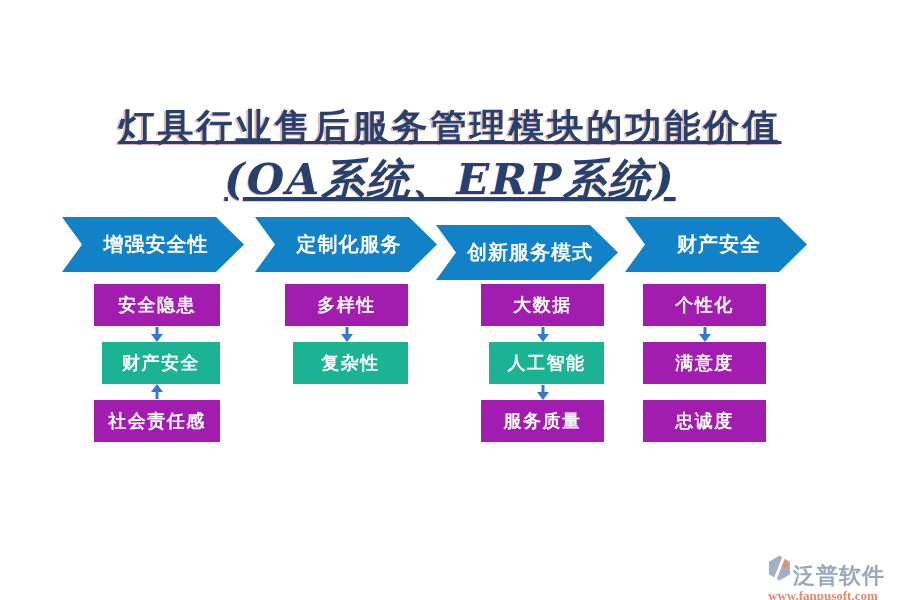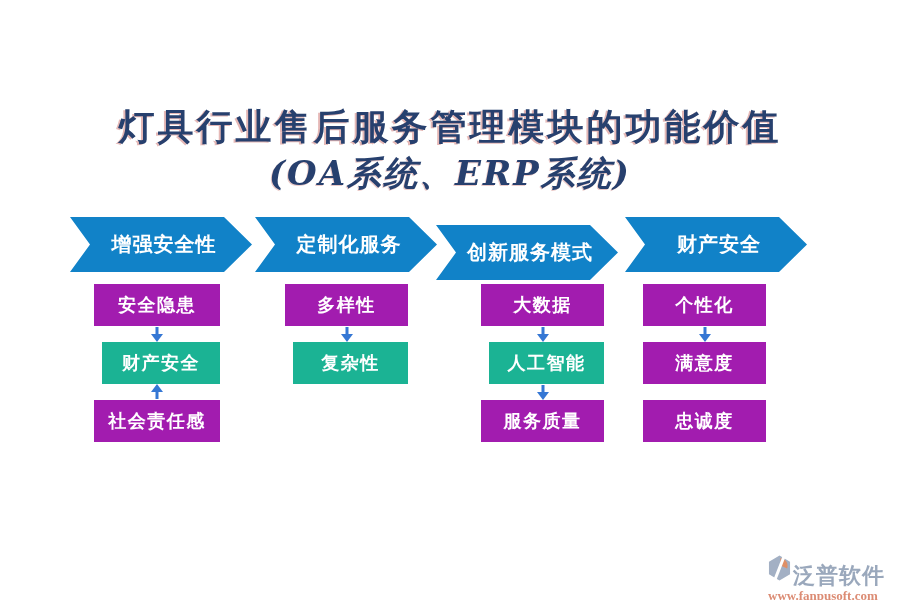--- a/index.html
+++ b/index.html
@@ -14,29 +14,30 @@
 
   
   .title-wrap {
     position: absolute;
     left: 0; top: 103px;
     width: 900px;
     text-align: center;
     color: #27406E;
     font-family: "DejaVu Serif", "Liberation Serif", serif;
     line-height: 1.32;
+    text-decoration: underline;
   }
   .title-line1 {
     font-size: 36px;
     font-weight: 600;
     letter-spacing: 3px;
     text-shadow: -2px 1px 0 rgba(190, 78, 72, 0.40);
   }
   .title-line2 {
-    font-size: 34px;
+    font-size: 43px;
     font-weight: 600;
     font-style: italic;
     letter-spacing: 2px;
     text-shadow: -1px 1px 0 rgba(190, 78, 72, 0.30);
     text-align: center;
   }
 
   
   .chevron {
     position: absolute;
@@ -48,21 +49,21 @@
     display: flex;
     align-items: center;
     justify-content: center;
     color: #ffffff;
     font-size: 20px;
     font-weight: bold;
     letter-spacing: 1px;
     padding-left: 6px;
     box-sizing: border-box;
   }
-  .chev-0 { left: 70px; }
+  .chev-0 { left: 62px; }
   .chev-1 { left: 255px; }
   .chev-2 { left: 436px; margin-top: 8px; }
   .chev-3 { left: 625px; }
 
   
   .col-stack {
     position: absolute;
     top: 284px;
     display: flex;
     flex-direction: column;

